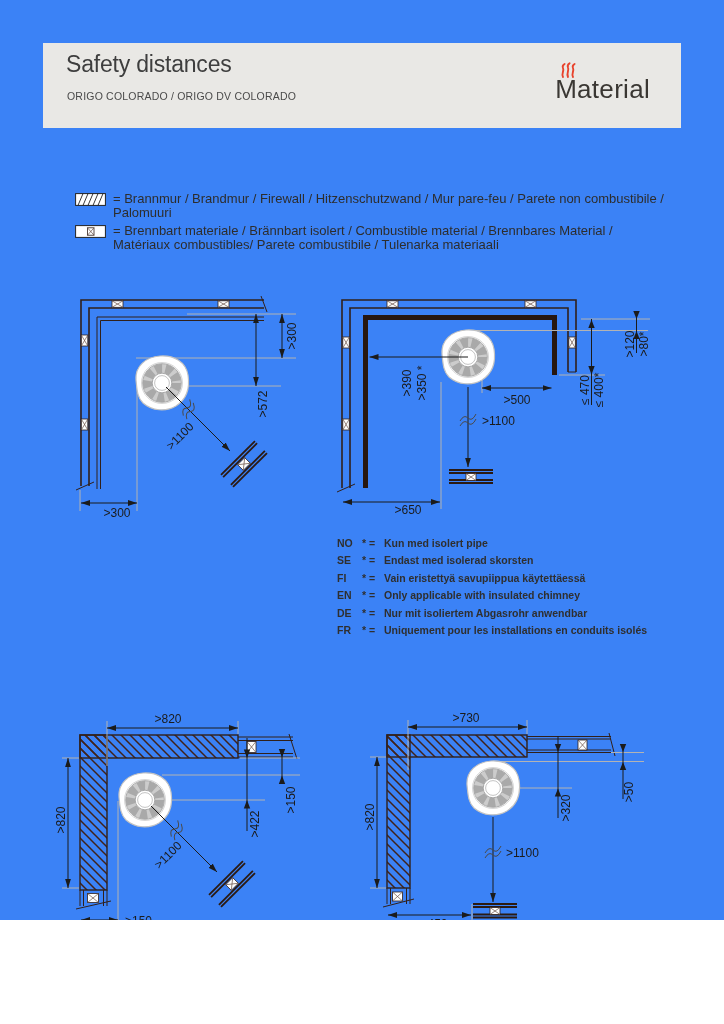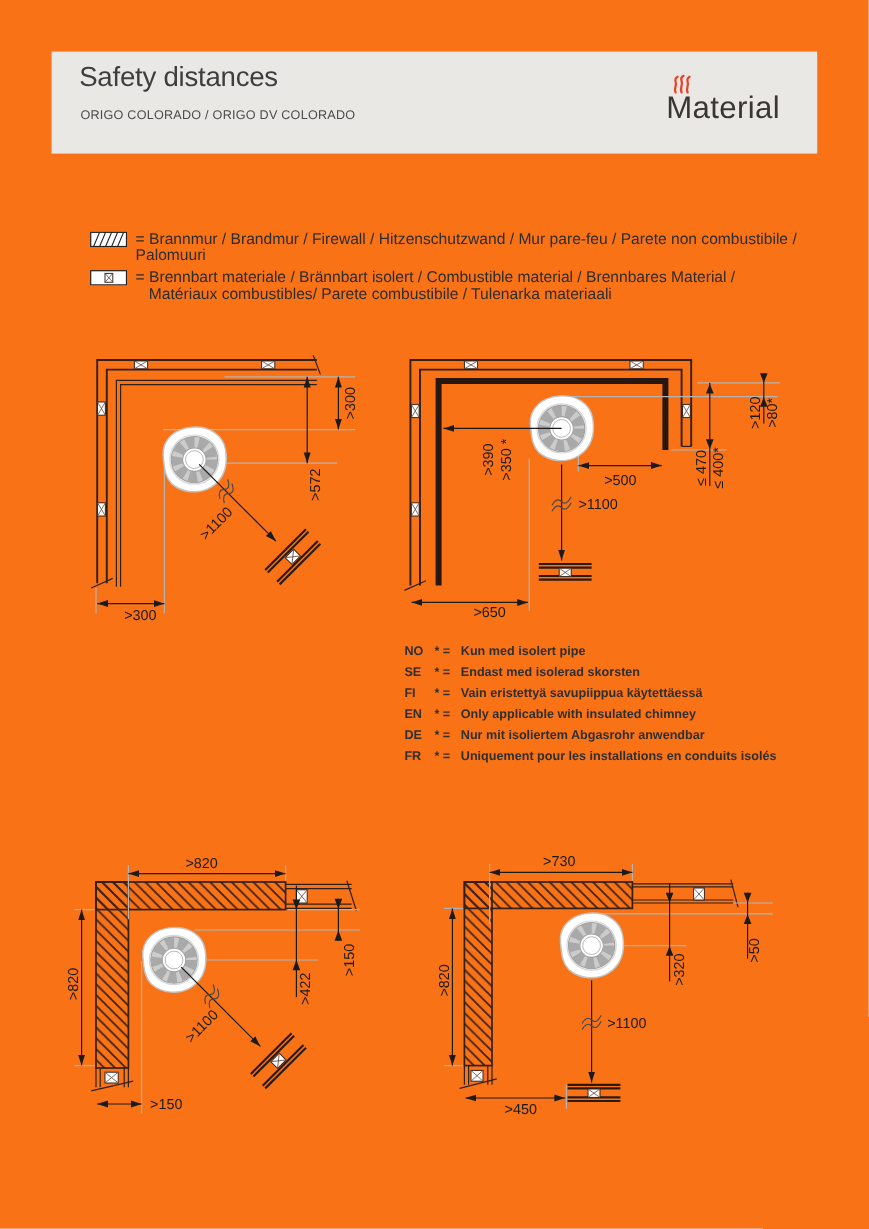--- a/index.html
+++ b/index.html
@@ -1,30 +1,30 @@
 <!DOCTYPE html>
 <html><head>
 <meta charset="utf-8">
 <style>
   html,body{margin:0;padding:0;background:#fff}
-  .page{position:relative;width:724px;height:1024px;background:#f97316;overflow:hidden;
+  .page{position:relative;width:724px;height:920px;background:#3b82f6;overflow:hidden;
         font-family:"Liberation Sans",sans-serif;color:#2e2e2e}
   
   .hdr{position:absolute;left:43px;top:43px;width:638px;height:85px;background:#e9e8e5}
   .hdr-title{position:absolute;left:23px;top:8px;font-size:23px;color:#3e3e3e;letter-spacing:-.2px}
   .hdr-sub{position:absolute;left:24px;top:47px;font-size:10.5px;font-weight:normal;color:#4a4a4a;letter-spacing:.2px}
   .logo{position:absolute;right:31px;top:31px;height:40px}
   .logo-text{font-size:26px;color:#3a3733;letter-spacing:.3px}
   .flame{position:absolute;left:5px;top:-13px}
   
   .legend{position:absolute;left:75px;top:192px;font-size:13px;color:#2d2d2d}
   .lrow{display:flex;align-items:flex-start;margin-bottom:5px}
   .lrow svg{margin-right:7px;flex:0 0 auto;margin-top:1px}
   .ltxt{line-height:13.5px}
-  .lwrap{margin-left:11px}
+  .lwrap{}
   
   .notes{position:absolute;left:337px;top:537px;font-size:10.5px;font-weight:bold;color:#2f2f2f}
   .nrow{display:flex;margin-bottom:5.4px;line-height:12px}
   .ncode{width:25px}
   .nsep{width:22px}
   
   .dg{position:absolute}
   #d1{left:60px;top:283px} #d2{left:335px;top:283px}
   #d3{left:50px;top:700px} #d4{left:360px;top:700px}
   svg .w{stroke:#31201a;stroke-width:1.6;fill:none}

